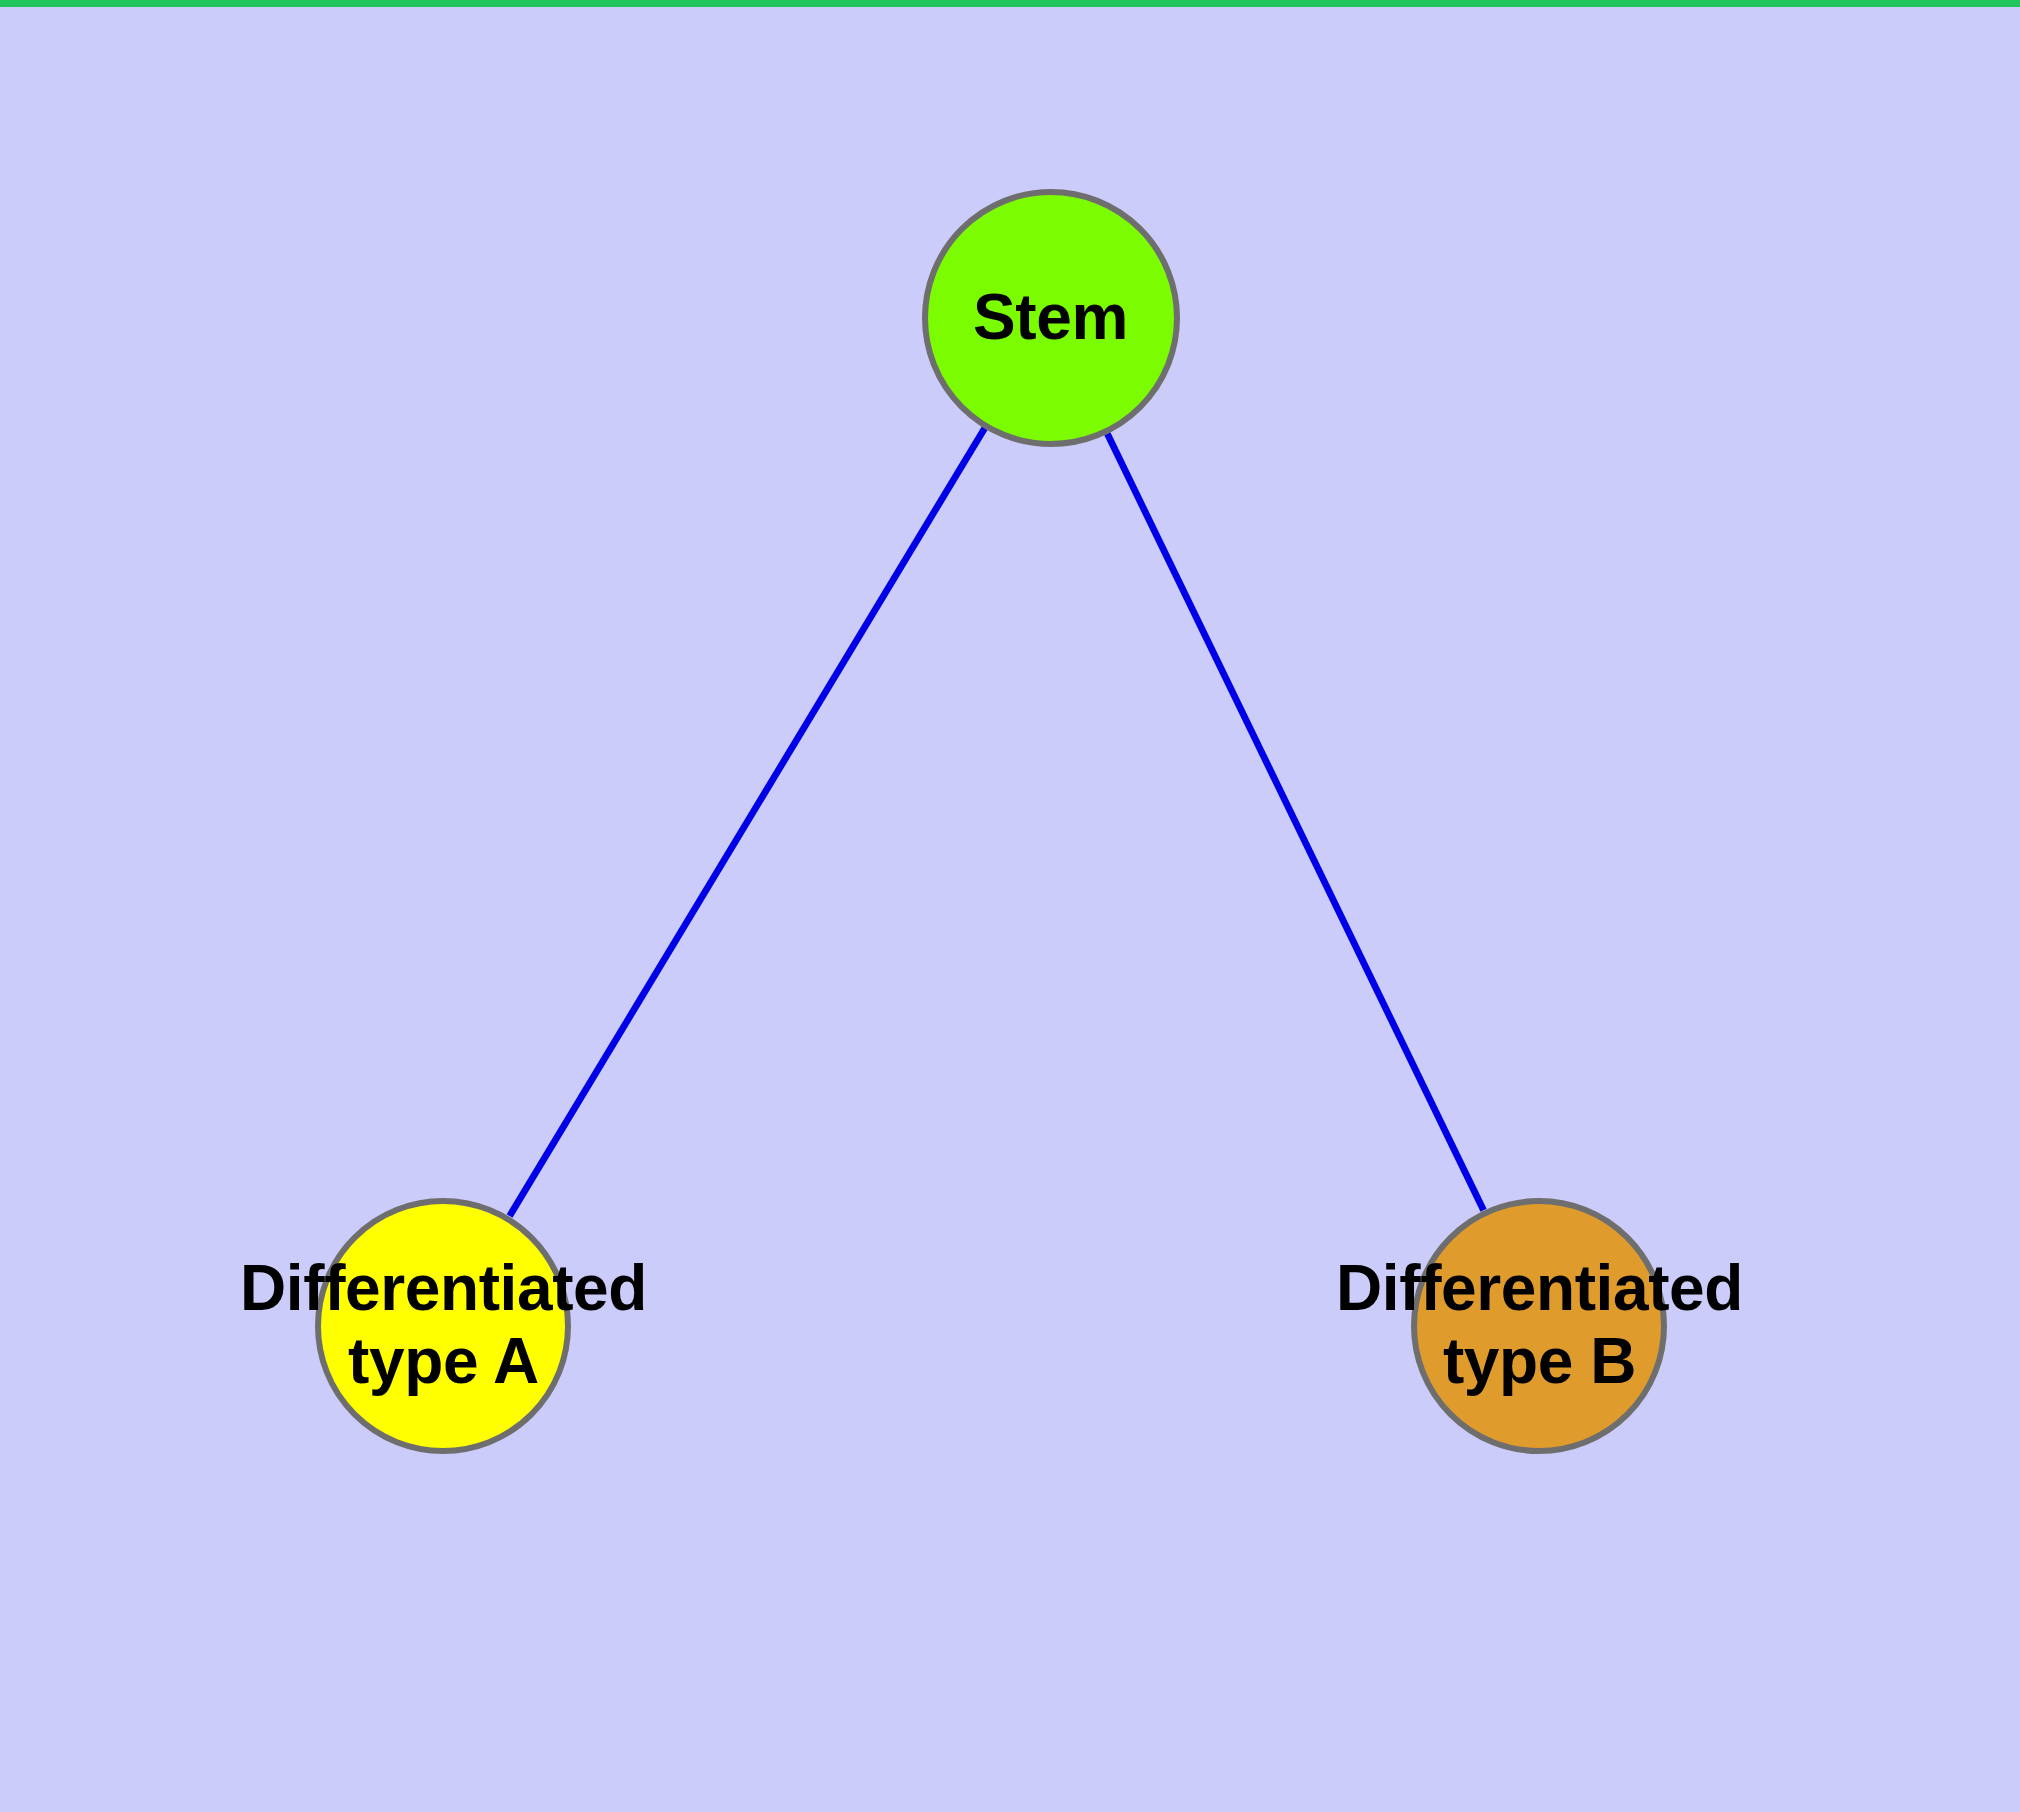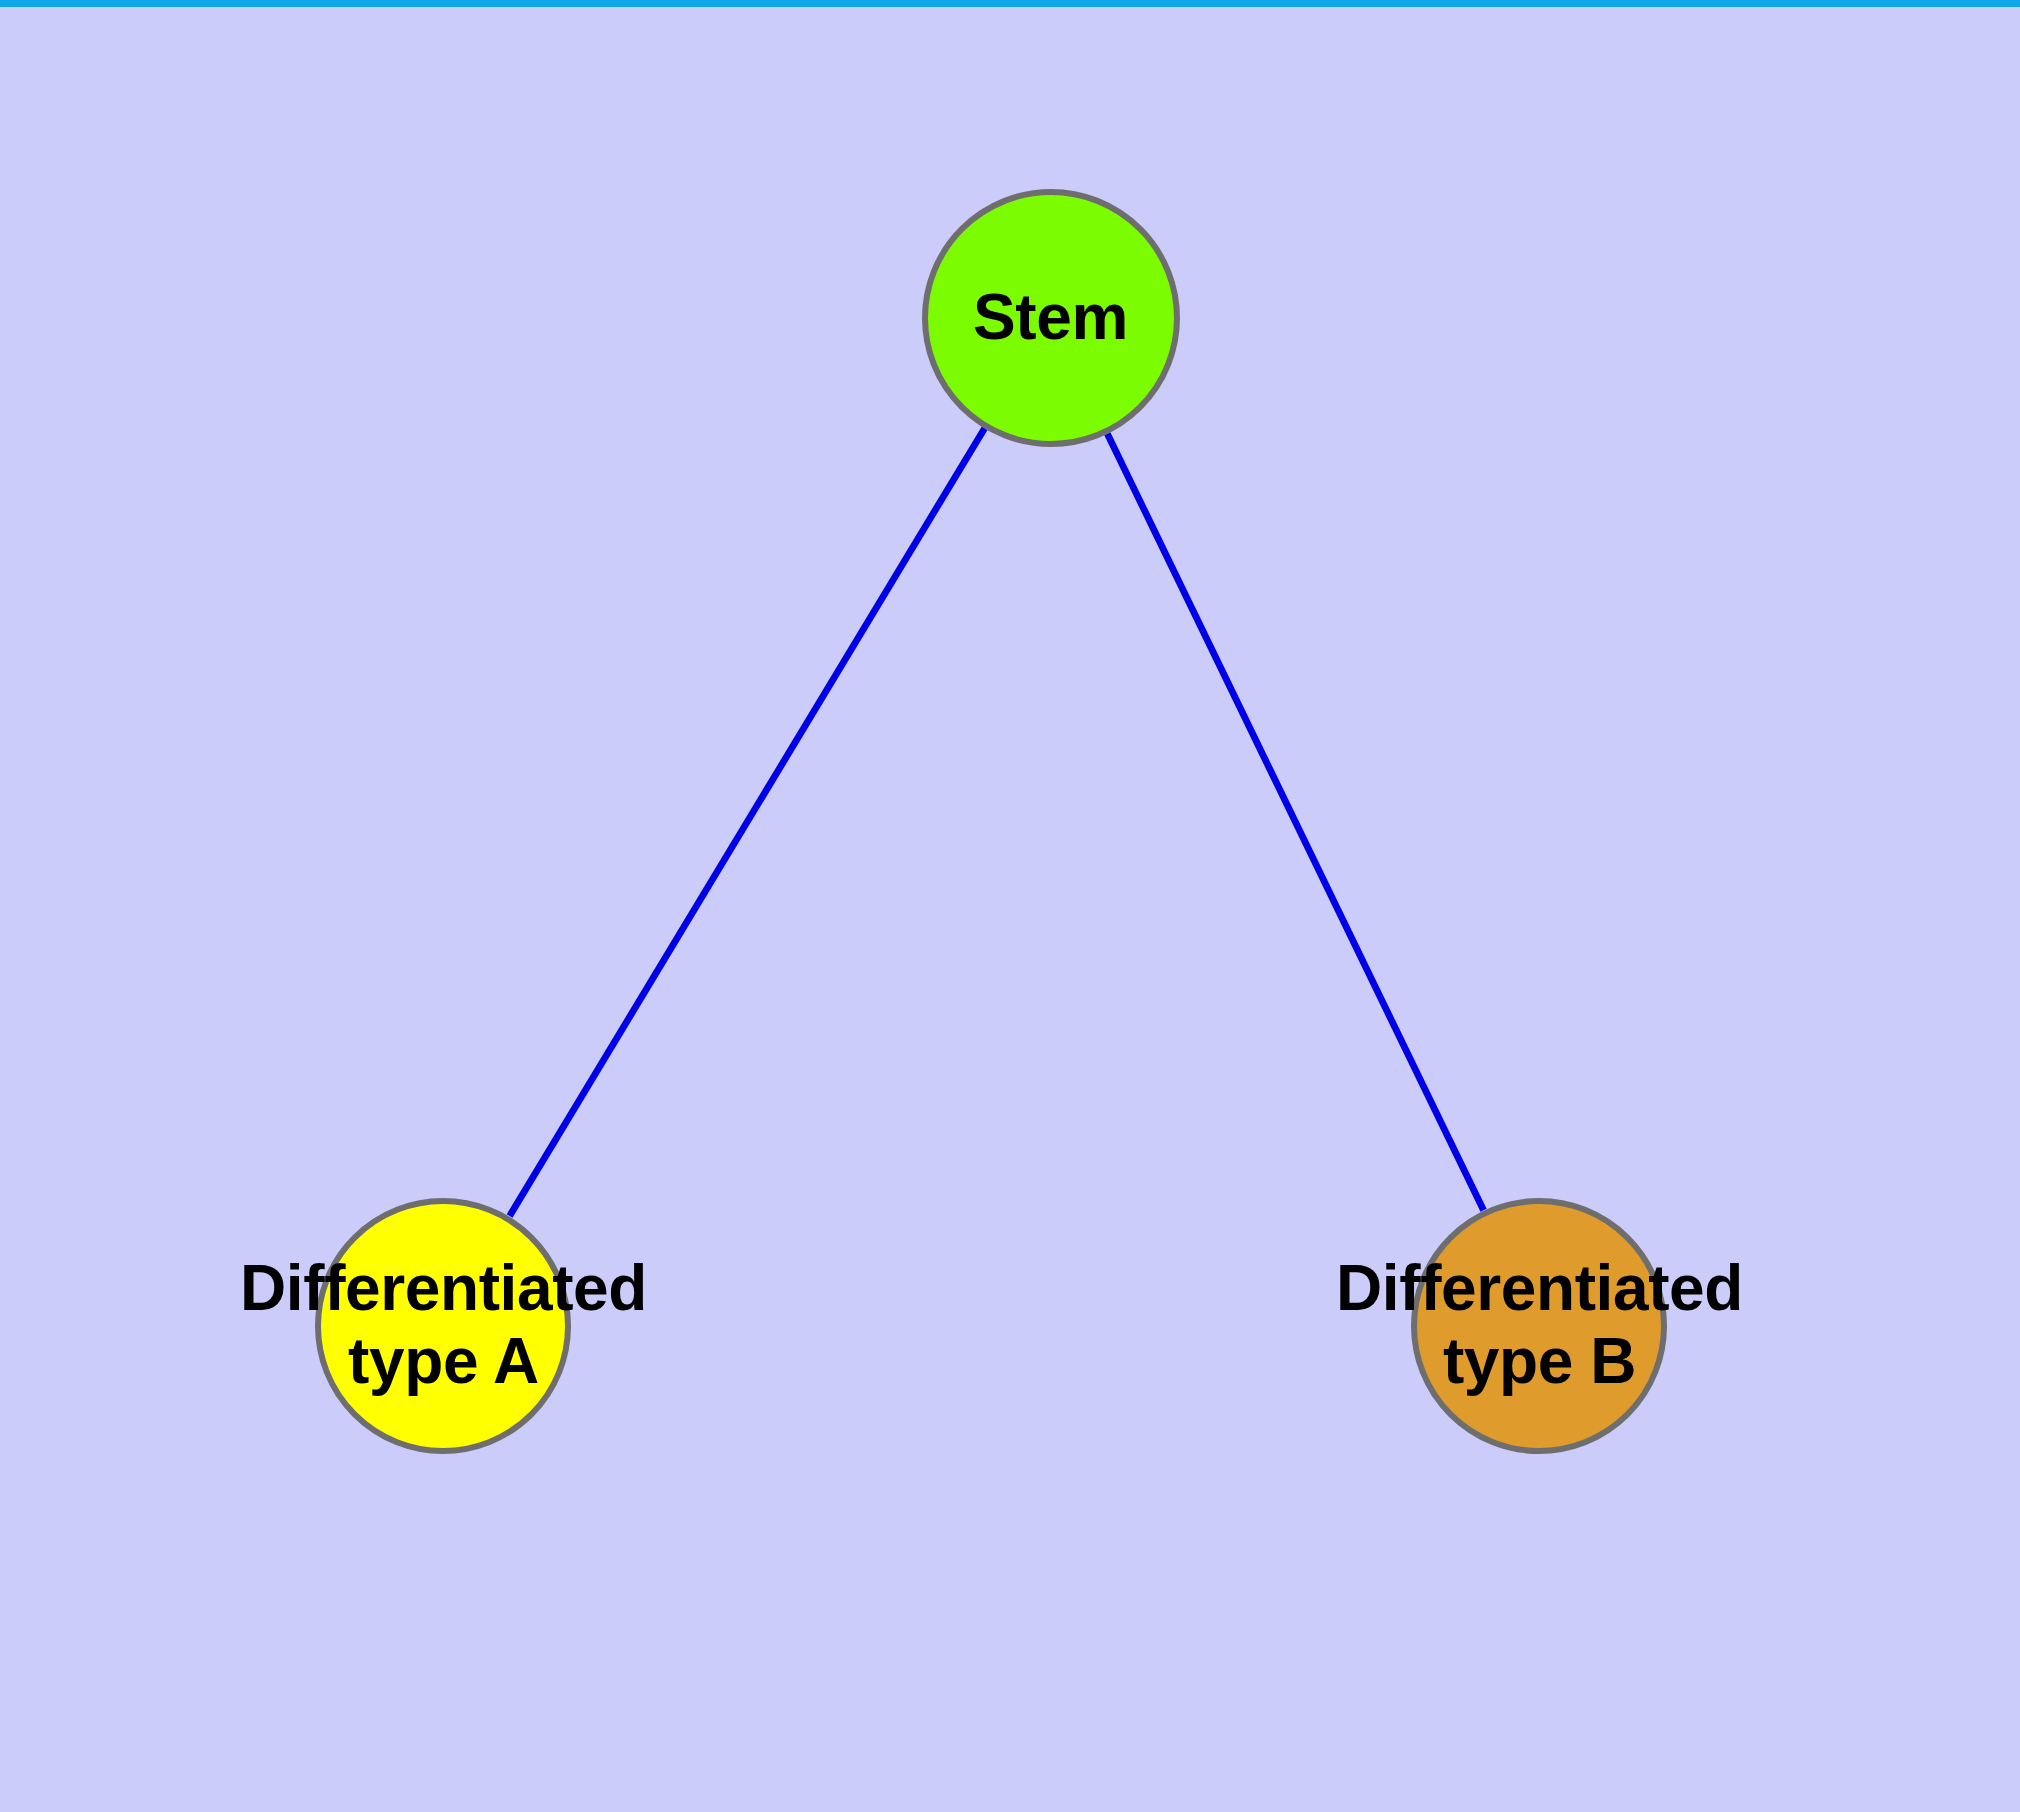--- a/index.html
+++ b/index.html
@@ -4,21 +4,21 @@
 <style>
   html, body {
     margin: 0;
     padding: 0;
     background: #ffffff;
   }
   #canvas {
     position: relative;
     width: 2021px;
     height: 1812px;
-    background: #0ea5e9;
+    background: #22c55e;
     overflow: hidden;
     font-family: "Liberation Sans", sans-serif;
   }
   #graph-bg {
     position: absolute;
     left: 0;
     top: 6.8px;
     width: 2021px;
     height: 1805px;
     background: #ccccfa;

